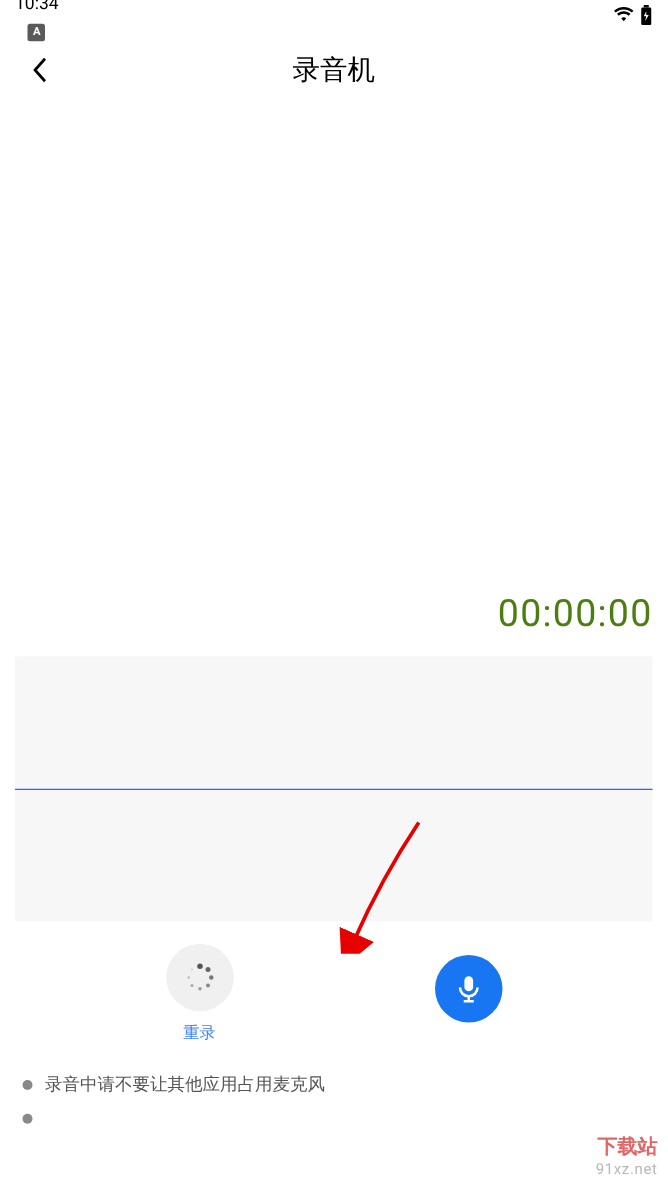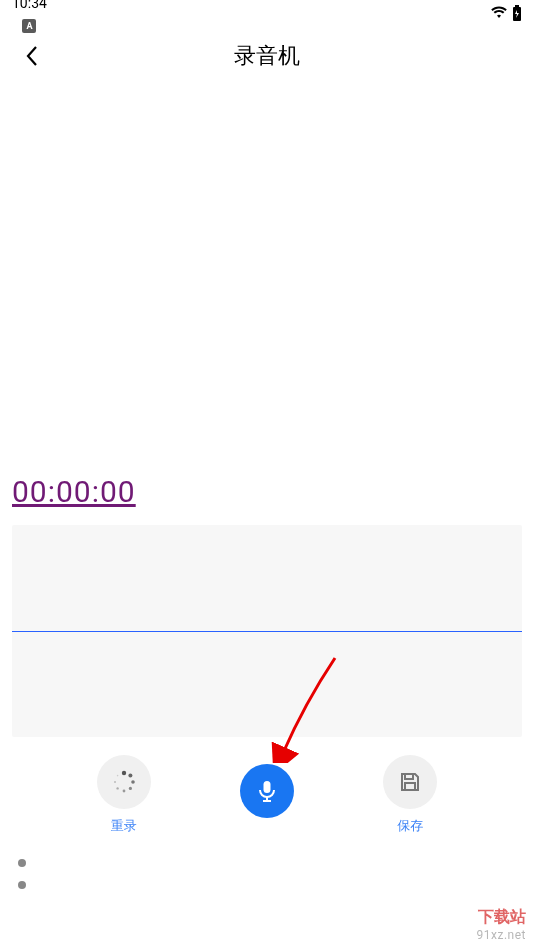--- a/index.html
+++ b/index.html
@@ -78,27 +78,26 @@
       font-size: 22px;
       font-weight: 500;
       color: #000;
     }
     
     .content-area {
       padding: 0 12px;
     }
     
     .timer-display {
-      text-align: left;
+      text-align: right;
       font-size: 30px;
       font-weight: 400;
-      color: #701a75;
+      color: #4d7c0f;
       margin-top: 390px;
       letter-spacing: 1px;
-      text-decoration: underline;
     }
     
     .waveform-container {
       margin-top: 16px;
       height: 212px;
       background: #f7f7f7;
       position: relative;
       border-radius: 2px;
     }
     
@@ -261,35 +260,26 @@
         <svg width="26" height="26" viewBox="0 0 26 26" fill="#fff">
           <rect x="9.5" y="3" width="7" height="12" rx="3.5"></rect>
           <path d="M6 12 C6 16 9 19 13 19 C17 19 20 16 20 12" stroke="#fff" stroke-width="2" fill="none"></path>
           <line x1="13" y1="19" x2="13" y2="23" stroke="#fff" stroke-width="2"></line>
           <line x1="9" y1="23" x2="17" y2="23" stroke="#fff" stroke-width="2"></line>
         </svg>
       </div>
       <span class="control-label"></span>
     </div>
 
-    <div class="control-item">
-      <div class="control-circle">
-        <svg width="24" height="24" viewBox="0 0 24 24" fill="none" stroke="#777" stroke-width="2">
-          <path d="M4 4 L17 4 L20 7 L20 20 L4 20 Z"></path>
-          <rect x="7" y="4" width="8" height="5"></rect>
-          <rect x="7" y="13" width="10" height="7"></rect>
-        </svg>
-      </div>
-      <span class="control-label">保存</span>
-    </div>
   </div>
 
   <div class="tips-section">
     <div class="tip-item">
       <div class="tip-bullet"></div>
+      <span class="tip-text">录音中请不要让其他应用占用麦克风</span>
     </div>
     <div class="tip-item">
       <div class="tip-bullet"></div>
     </div>
   </div>
 </div>
 
 <div class="arrow-annotation">
   <svg width="100" height="110" viewBox="0 0 100 110">
     <defs>

